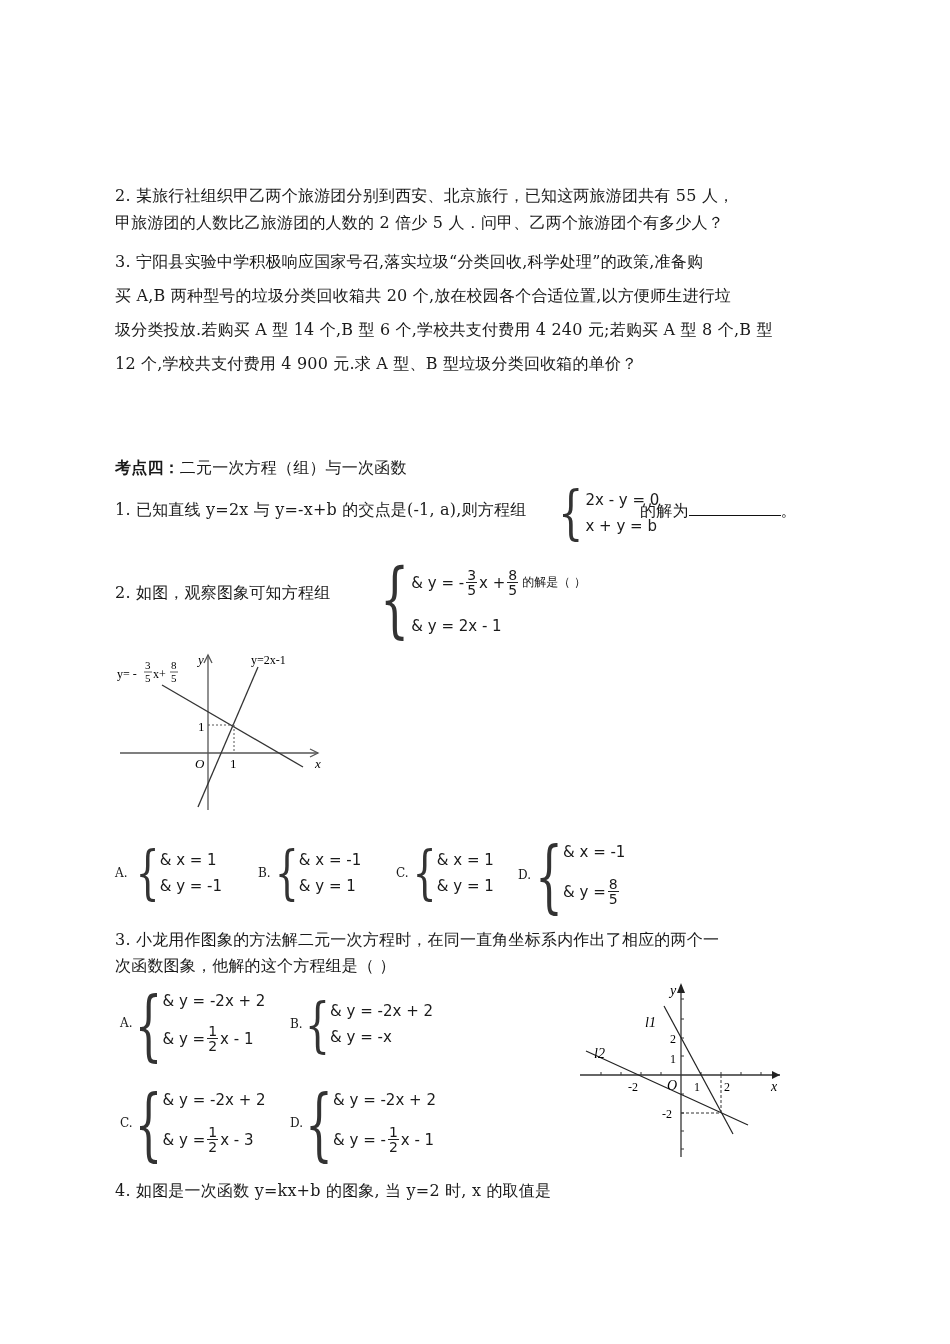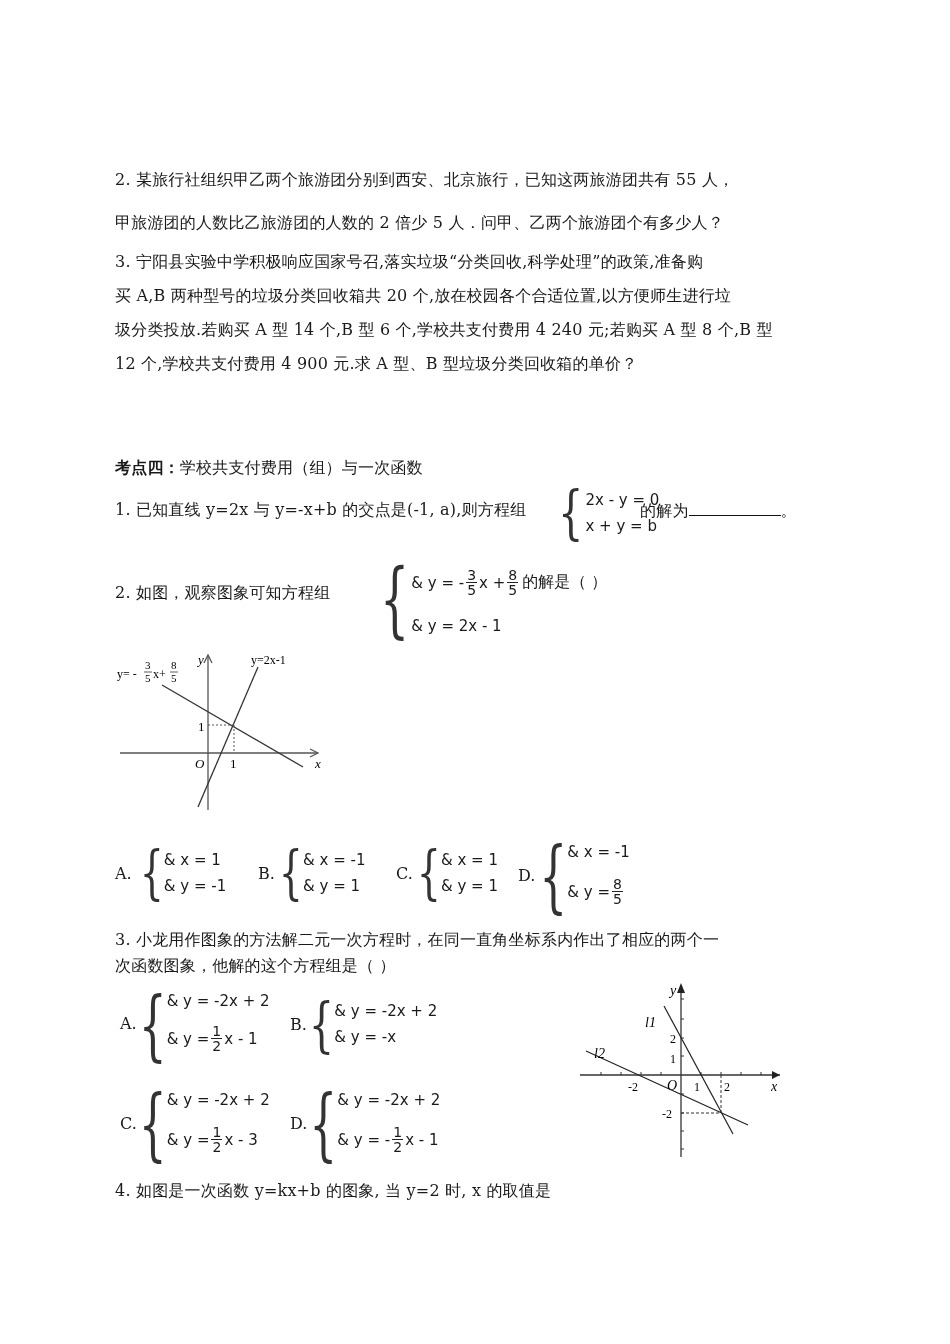--- a/index.html
+++ b/index.html
@@ -7,36 +7,36 @@
          font-family:"DejaVu Serif","Liberation Serif",serif; color:#1a1a1a; }
   .line { position:absolute; left:115px; font-size:16px; line-height:20px; white-space:nowrap; letter-spacing:0.2px; }
   .bold { font-weight:bold; font-family:"DejaVu Sans","Liberation Sans",sans-serif;text-align:center; }
   .mi { }
   .sys { position:absolute; display:flex; align-items:center; }
   .brace { font-family:"DejaVu Serif",serif; font-weight:100; color:#333; display:inline-block; transform-origin:center; }
   .rows { display:flex; flex-direction:column; justify-content:space-around; }
   .row { font-family:"DejaVu Sans","Liberation Sans",sans-serif; font-size:15px; white-space:nowrap; display:flex; align-items:center; height:26px; }
   .frac { display:inline-flex; flex-direction:column; align-items:center; line-height:14px; font-size:14px; margin:0 2px; }
   .frac .num { border-bottom:1px solid #222; padding:0 1px; }
-  .label { position:absolute; font-size:16px; font-family:"DejaVu Serif","Liberation Serif",serif; }
+  .label { position:absolute; font-size:12px; font-family:"DejaVu Serif","Liberation Serif",serif; }
   .blank { display:inline-block; width:92px; border-bottom:1px solid #111; height:15px; vertical-align:baseline; }
   svg text { font-family:"Liberation Serif","DejaVu Serif",serif; }
 </style>
 </head>
 <body>
 
-<div class="line" style="top:170px;">2. 某旅行社组织甲乙两个旅游团分别到西安、北京旅行，已知这两旅游团共有 55 人，</div>
+<div class="line" style="top:186px;">2. 某旅行社组织甲乙两个旅游团分别到西安、北京旅行，已知这两旅游团共有 55 人，</div>
 <div class="line" style="top:213px;">甲旅游团的人数比乙旅游团的人数的 2 倍少 5 人．问甲、乙两个旅游团个有多少人？</div>
 <div class="line" style="top:252px;">3. 宁阳县实验中学积极响应国家号召,落实垃圾“分类回收,科学处理”的政策,准备购</div>
 <div class="line" style="top:286px;">买 A,B 两种型号的垃圾分类回收箱共 20 个,放在校园各个合适位置,以方便师生进行垃</div>
 <div class="line" style="top:320px;">圾分类投放.若购买 A 型 14 个,B 型 6 个,学校共支付费用 4  240 元;若购买 A 型 8 个,B 型</div>
 <div class="line" style="top:354px;">12 个,学校共支付费用 4  900 元.求 A 型、B 型垃圾分类回收箱的单价？</div>
 
 <div class="line" style="top:458px;">
-  <span class="bold">考点四：</span><span>学校共支付费用（组）与一次函数</span>
+  <span class="bold">考点四：</span><span>二元一次方程（组）与一次函数</span>
 </div>
 
 <div class="line" style="top:500px;">1. 已知直线 y=2x 与 y=-x+b 的交点是(-1, a),则方程组</div>
 <div class="sys" style="left:558px; top:484px; height:58px;">
   <span class="brace" style="font-size:40px; transform:scaleY(1.45); margin-right:2px;">{</span>
   <div class="rows">
     <div class="row mi">2x - y = 0</div>
     <div class="row mi">x + y = b</div>
   </div>
 </div>

